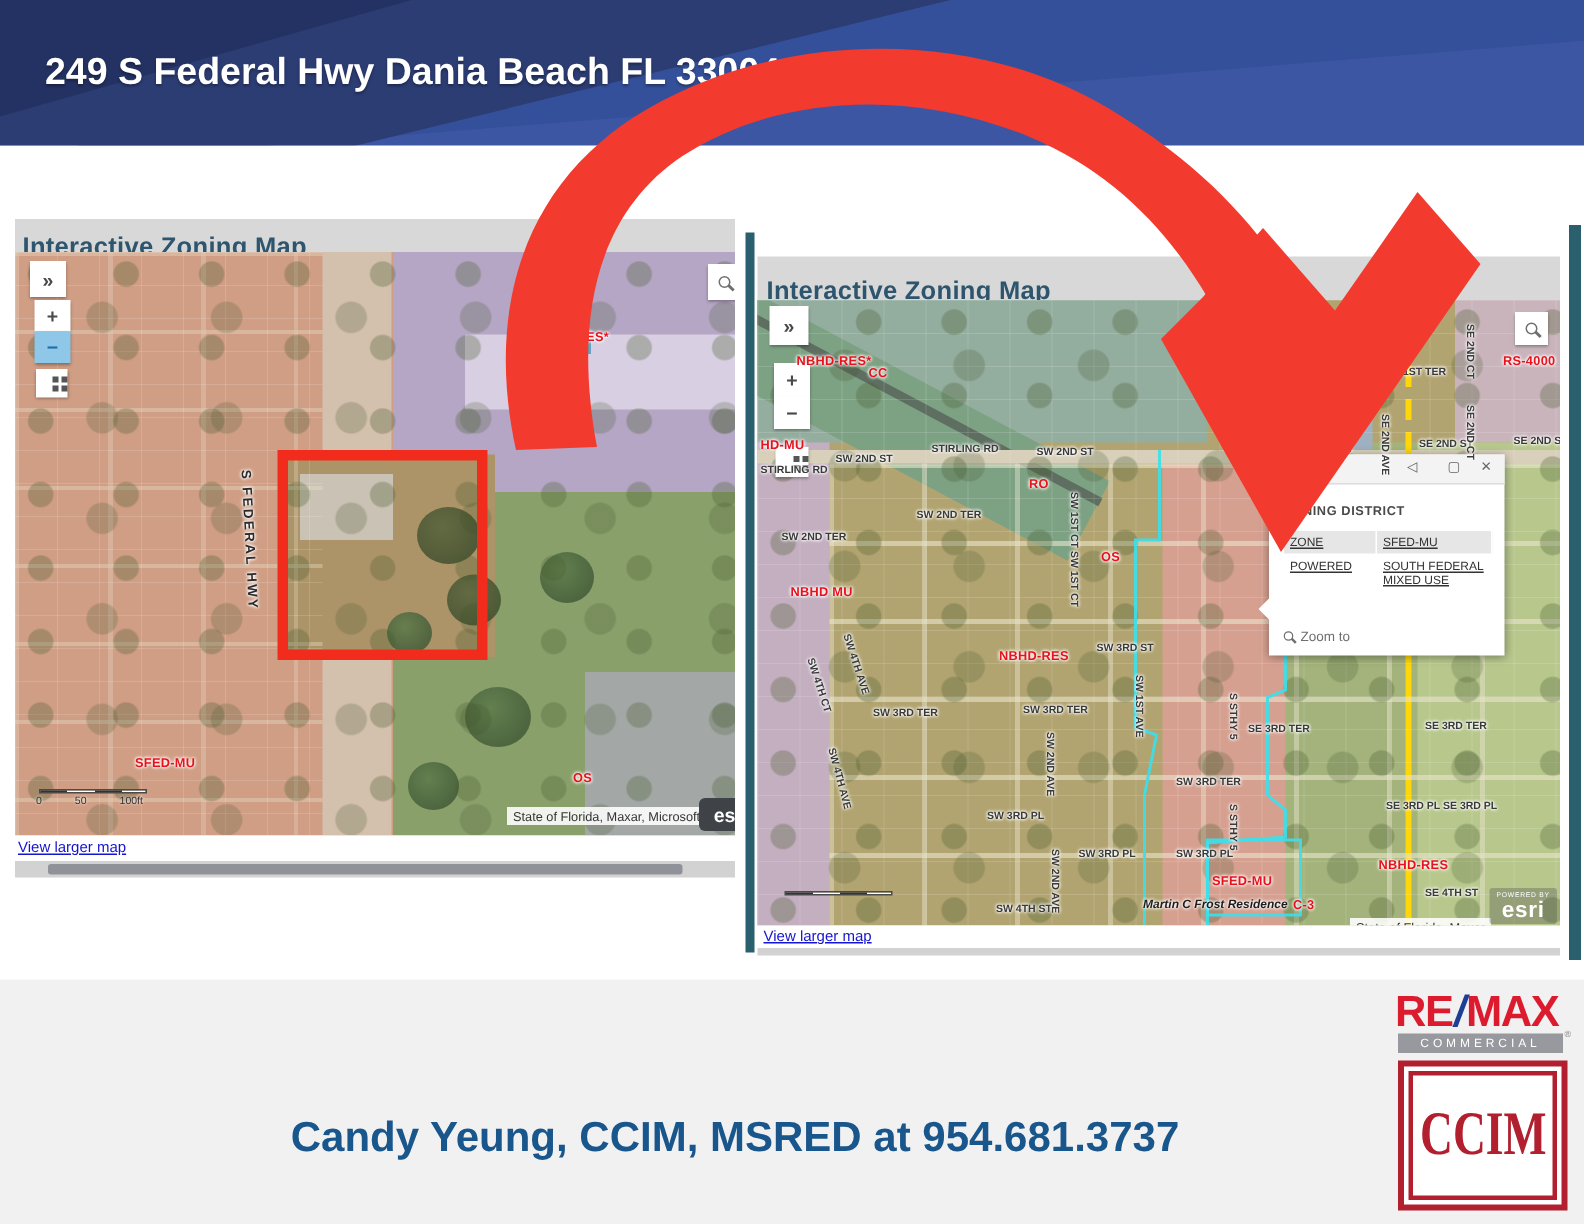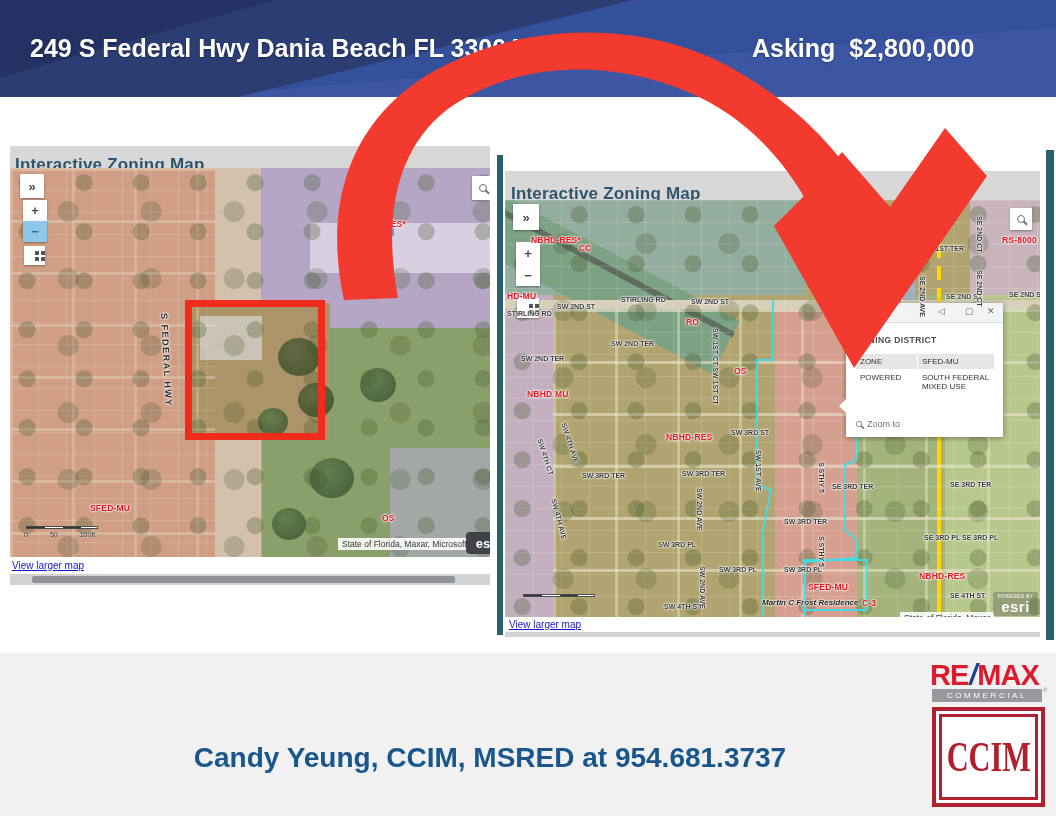--- a/index.html
+++ b/index.html
@@ -73,21 +73,21 @@
           align-items:center;justify-content:center;border-radius:2px;}
   .esri-powered{font-size:4.5px;letter-spacing:.5px;}
   .esri-brand{font-size:15px;font-weight:700;letter-spacing:.5px;line-height:1;}
 
   
   .popup{position:absolute;background:#fff;box-shadow:0 1px 6px rgba(0,0,0,.4);}
   .popup-titlebar{position:relative;height:20px;background:#f3f3f3;border-bottom:1px solid #ddd;}
   .popup-title{position:absolute;left:18px;top:4px;font-size:9px;color:#555;}
   .popup-ico{position:absolute;top:3px;font-size:9px;color:#666;background:none;border:0;padding:0;cursor:pointer;}
   .popup-section{position:absolute;left:10px;top:32px;font-size:8.5px;font-weight:700;color:#4a4a4a;letter-spacing:.4px;}
-  .popup-table{position:absolute;left:9px;top:50px;width:140px;border-collapse:collapse;font-size:8px;color:#333;}
+  .popup-table{position:absolute;left:9px;top:50px;width:140px;border-collapse:collapse;font-size:8px;color:#333;text-decoration:underline;}
   .popup-table td{padding:3px 4px;vertical-align:top;border:1px solid #fff;}
   .popup-table tr.shade td{background:#e6e6e6;}
   .popup-zoomto{position:absolute;left:9px;bottom:8px;font-size:9px;color:#6f6f6f;background:none;border:0;
                display:flex;align-items:center;gap:4px;cursor:pointer;padding:0;}
   .popup-pointer{position:absolute;left:-7px;top:96px;width:0;height:0;border-top:7px solid transparent;
                border-bottom:7px solid transparent;border-right:7px solid #fff;}
 
   
   .redrect{position:absolute;border:7px solid #f22c1d;background:transparent;}
   .boundary-svg{position:absolute;left:0;top:0;pointer-events:none;}
@@ -116,21 +116,20 @@
 </head>
 <body>
 
 <div class="canvas">
 
   <div class="header">
     <div class="hdr-band"></div>
     <div class="hdr-dark"></div>
     <div class="hdr-darker"></div>
     <div class="hdr-title">249 S Federal Hwy Dania Beach FL 33004</div>
-    <div class="hdr-ask">Asking  $2,800,000</div>
   </div>
 
   <div class="shot-bar" style="left:10px;top:130px;width:480px;height:38px;padding-left:5px;">
     <span class="shot-title">Interactive Zoning Map</span>
   </div>
 
   <div class="viewport" style="left:10px;top:168px;width:480px;height:389px;">
 
     <div class="art" style="left:252px;top:0;width:228px;height:160px;background:#b4a6c4;"></div>
     <div class="art" style="left:300px;top:55px;width:180px;height:50px;background:#d8cfe2;"></div>
@@ -276,21 +275,21 @@
       <span class="esri-powered">POWERED BY</span>
       <span class="esri-brand">esri</span>
     </div>
   <span class="mlabel zone" style="left: 26px; top: 36px;">NBHD-RES*</span>
       <span class="mlabel zone" style="left: 74px; top: 44px;">CC</span>
       <span class="mlabel zone" style="left: 2px; top: 92px;">HD-MU</span>
       <span class="mlabel zone" style="left: 181px; top: 118px;">RO</span>
       <span class="mlabel zone" style="left: 229px; top: 167px;">OS</span>
       <span class="mlabel zone" style="left: 22px; top: 190px;">NBHD MU</span>
       <span class="mlabel zone" style="left: 161px; top: 233px;">NBHD-RES</span>
-      <span class="mlabel zone" style="left: 497px; top: 36px;">RS-8000</span>
+      <span class="mlabel zone" style="left: 497px; top: 36px;">RS-4000</span>
       <span class="mlabel zone" style="left: 414px; top: 372px;">NBHD-RES</span>
       <span class="mlabel zone" style="left: 303px; top: 383px;">SFED-MU</span>
       <span class="mlabel zone" style="left: 357px; top: 399px;">C-3</span>
       <span class="mlabel street" style="left: 2px; top: 110px;">STIRLING RD</span>
       <span class="mlabel street" style="left: 52px; top: 103px;">SW 2ND ST</span>
       <span class="mlabel street" style="left: 116px; top: 96px;">STIRLING RD</span>
       <span class="mlabel street" style="left: 186px; top: 98px;">SW 2ND ST</span>
       <span class="mlabel street" style="left: 361px; top: 96px;">SE 2ND ST</span>
       <span class="mlabel street" style="left: 441px; top: 93px;">SE 2ND ST</span>
       <span class="mlabel street" style="left: 504px; top: 91px;">SE 2ND ST</span>

